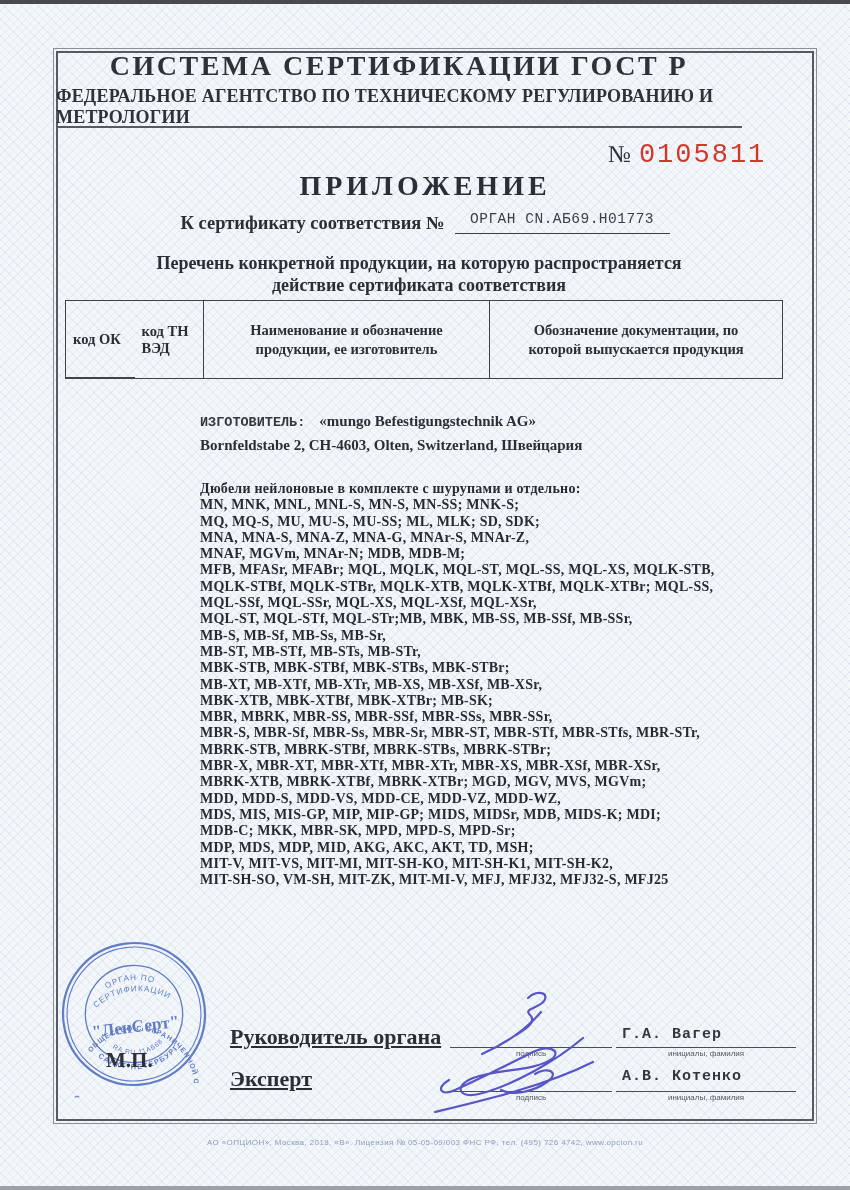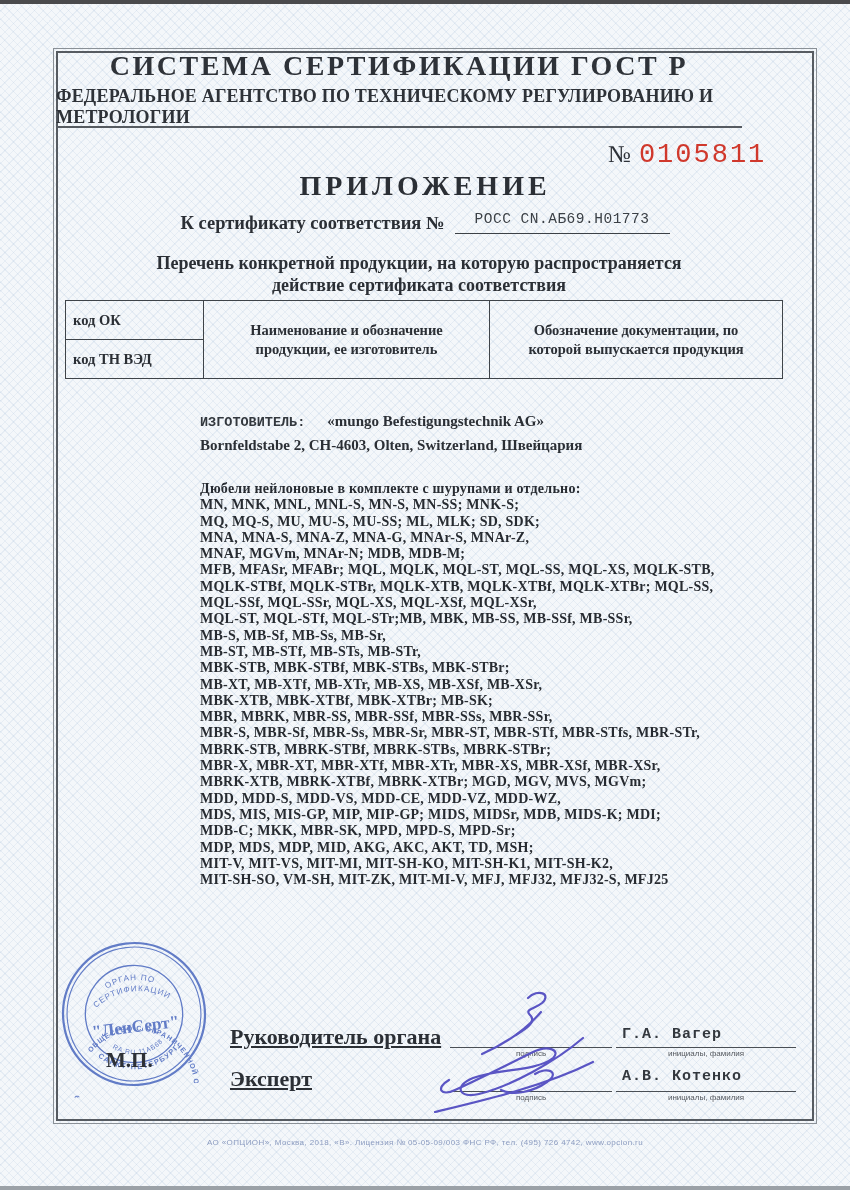--- a/index.html
+++ b/index.html
@@ -66,37 +66,37 @@
   .subtitle{
     position:absolute;left:0;top:252px;width:838px;text-align:center;
     font-size:18px;font-weight:bold;color:#2b2f35;line-height:22px;
   }
 
   .info-table{
     position:absolute;left:65px;top:300px;width:718px;height:79px;
     display:grid;grid-template-columns:138px 286px 1fr;
     border:1.2px solid #3f4449;box-sizing:border-box;
   }
-  .it-left{border-right:1.2px solid #3f4449;display:flex;flex-direction:column;}
+  .it-left{border-right:1.2px solid #3f4449;display:flex;}
   .it-left-top,.it-left-bottom{
     flex:1;display:flex;align-items:center;padding-left:7px;
     font-size:14.5px;font-weight:bold;color:#2b2f35;
   }
   .it-left-top{border-bottom:1.2px solid #3f4449;}
   .it-mid{border-right:1.2px solid #3f4449;}
   .it-mid,.it-right{
     display:flex;align-items:center;justify-content:center;text-align:center;
     font-size:14.5px;font-weight:bold;color:#2b2f35;padding:4px 22px;line-height:19px;
   }
 
   .manufacturer{position:absolute;left:200px;top:410px;line-height:22px;}
   .man-label{
     font-family:"Liberation Mono", monospace;font-size:13.5px;font-weight:bold;color:#33383e;
   }
-  .man-name{font-size:15px;font-weight:bold;color:#2b2f35;margin-left:18px;}
+  .man-name{font-size:15px;font-weight:bold;color:#2b2f35;margin-left:10px;}
   .man-address{font-size:15px;font-weight:bold;color:#2b2f35;}
 
   .products{
     position:absolute;left:200px;top:481px;width:600px;
     font-size:14px;font-weight:bold;color:#272b31;line-height:16.3px;letter-spacing:0.25px;
     white-space:nowrap;
   }
   .product-line{white-space:nowrap;}
 
   .stamp-svg{position:absolute;left:58px;top:938px;width:152px;height:152px;transform:rotate(-7deg);opacity:0.88;}
@@ -141,21 +141,21 @@
   </div>
 
   <div class="serial">
     <span class="serial-prefix">№</span><span class="serial-number">0105811</span>
   </div>
 
   <div class="doc-title">ПРИЛОЖЕНИЕ</div>
 
   <div class="cert-line">
     <span class="cert-label">К сертификату соответствия №</span>
-    <span class="cert-number-wrap"><span class="cert-number">РОСС CN.АБ69.Н01773</span></span>
+    <span class="cert-number-wrap"><span class="cert-number">ОРГАН CN.АБ69.Н01773</span></span>
   </div>
 
   <div class="subtitle">
     <div>Перечень конкретной продукции,  на которую распространяется</div>
     <div>действие сертификата соответствия</div>
   </div>
 
   <div class="info-table">
     <div class="it-left">
       <div class="it-left-top">код ОК</div>

